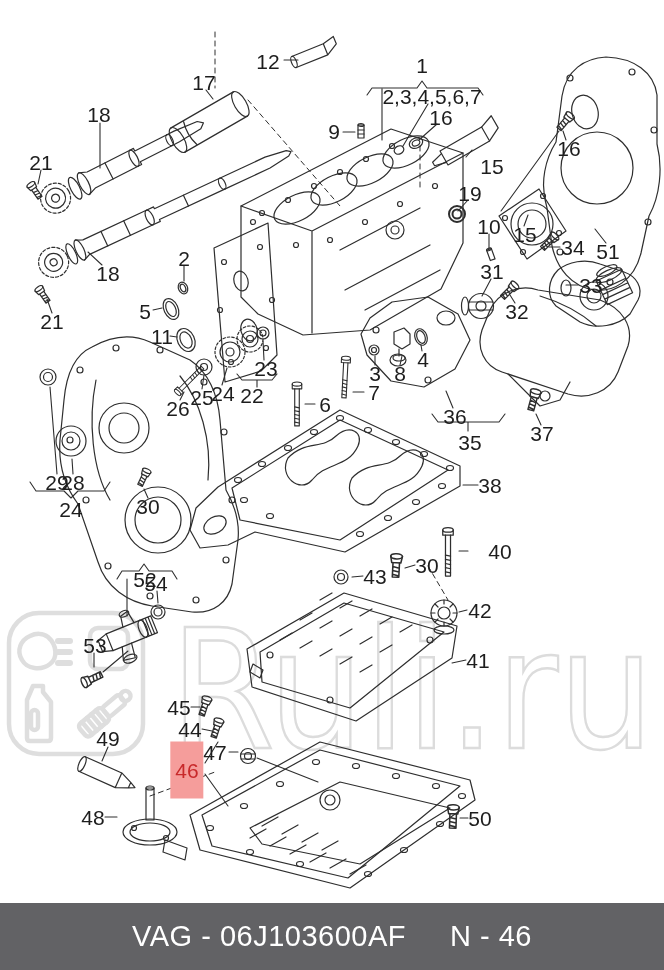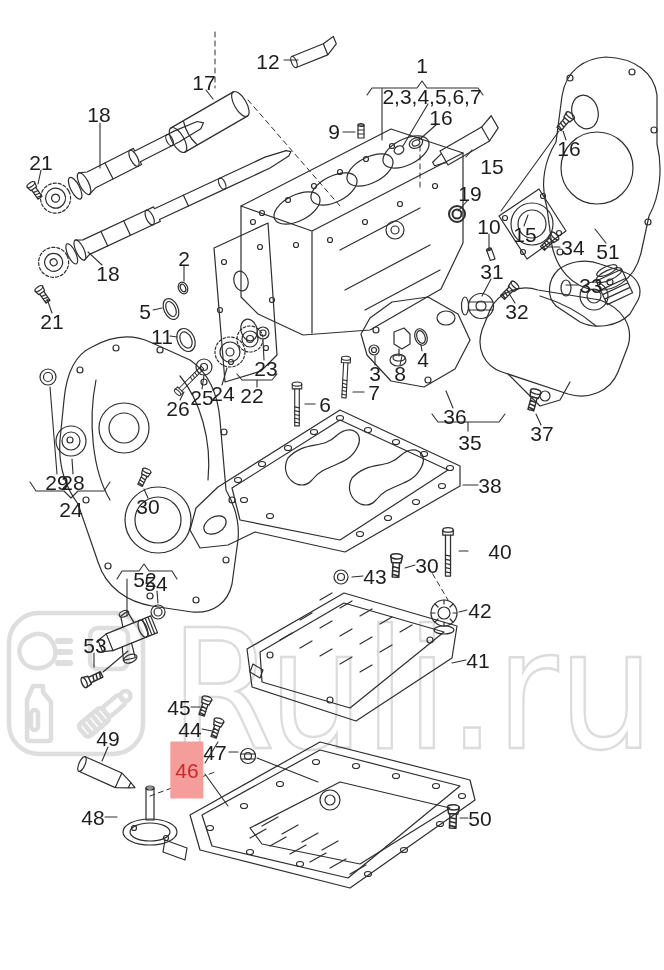--- a/index.html
+++ b/index.html
@@ -468,13 +468,17 @@
       <span class="callout" style="left: 108px; top: 738px;">49</span>
       <span class="callout" style="left: 93px; top: 817px;">48</span>
       <span class="callout" style="left: 500px; top: 551px;">40</span>
       <span class="callout" style="left: 427px; top: 565px;">30</span>
       <span class="callout" style="left: 375px; top: 576px;">43</span>
       <span class="callout" style="left: 480px; top: 610px;">42</span>
       <span class="callout" style="left: 478px; top: 660px;">41</span>
       <span class="callout" style="left: 480px; top: 818px;">50</span>
     </div>
 
+  <div id="footer" style="background: rgb(98, 98, 101);">
+    <span>VAG - 06J103600AF</span>
+    <span>N - 46</span>
+  </div>
 </div>
 
 </body></html>

